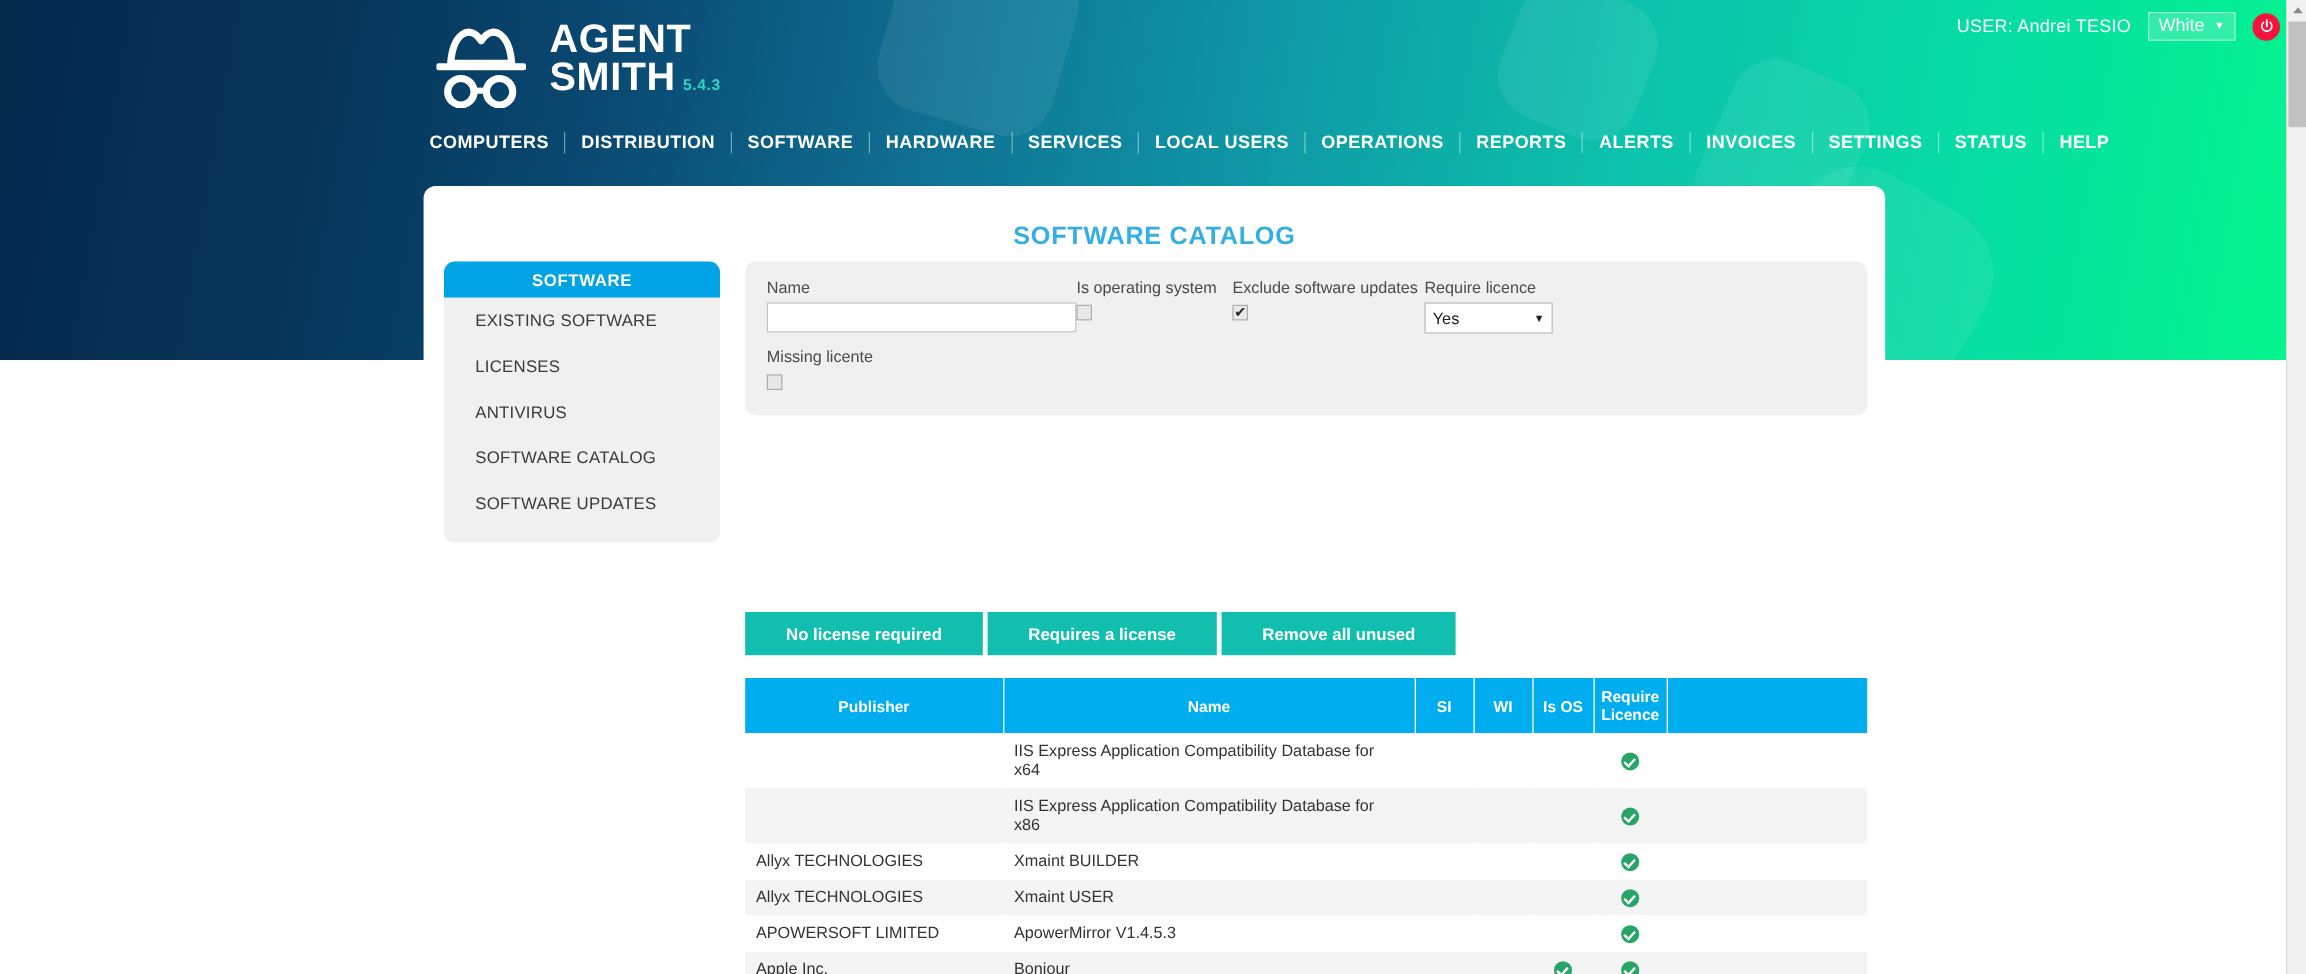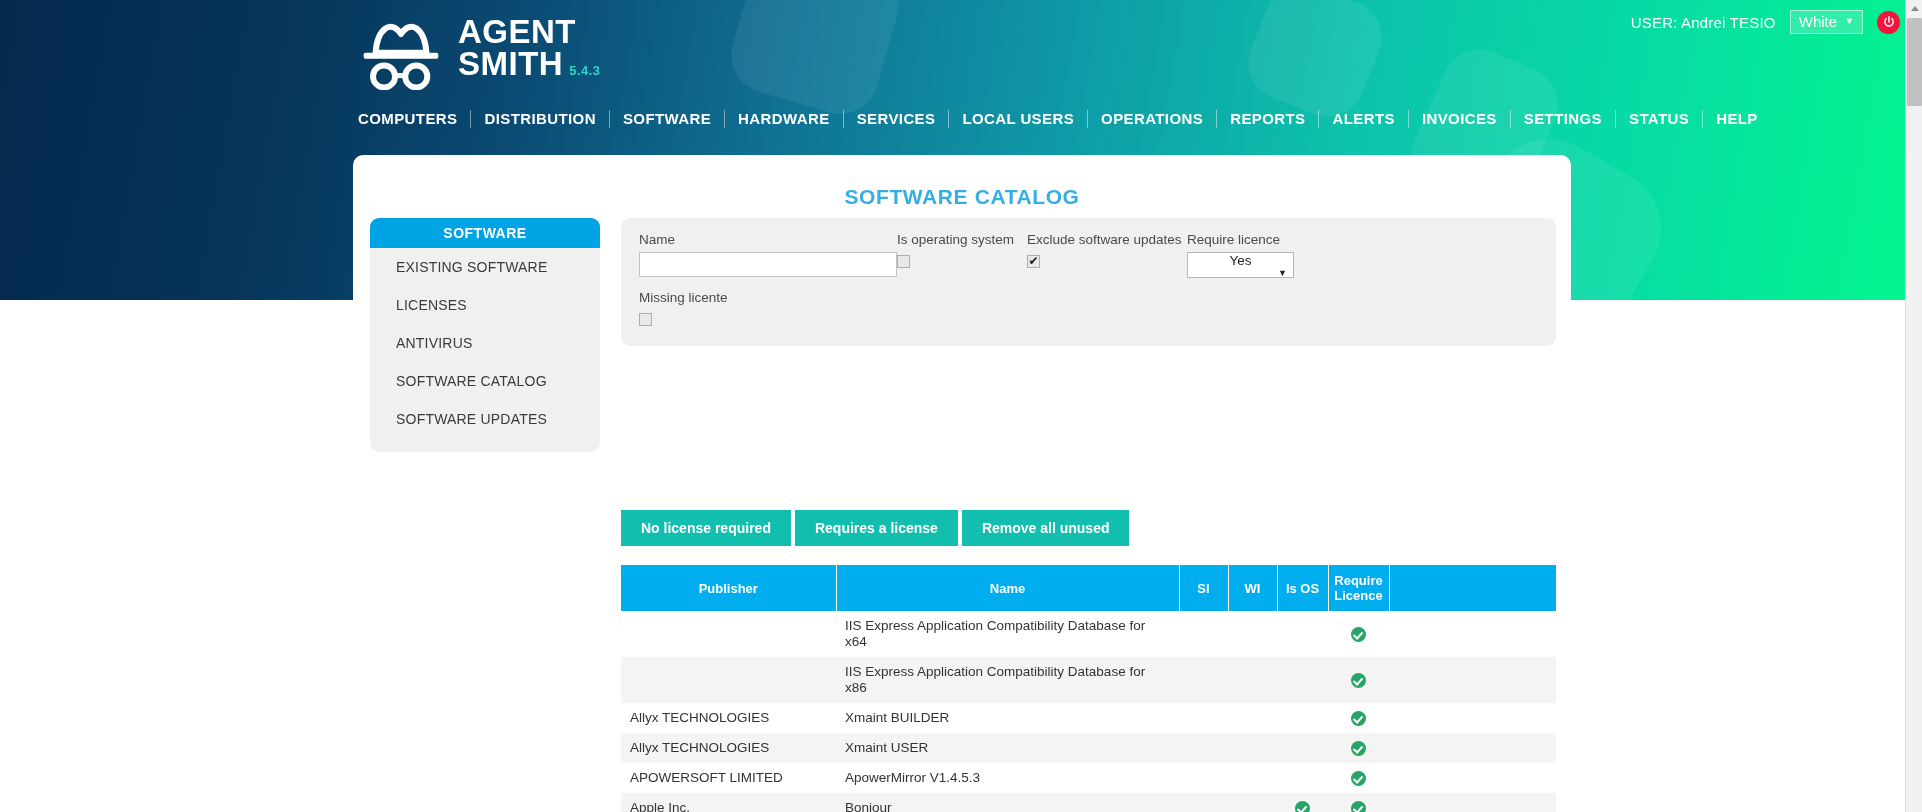--- a/index.html
+++ b/index.html
@@ -277,21 +277,20 @@
     width: 107px;
     height: 26px;
     border: 1px solid #b7b7b7;
     background: #ffffff;
     display: flex;
     align-items: center;
     padding: 0 6px;
     font-size: 13.5px;
     color: #222;
     cursor: pointer;
-    flex-direction: column;
   }
   .f-select .caret { margin-left: auto; font-size: 9px; }
   .f-missing { margin-top: 12px; }
 
   .search-area {
     position: absolute;
     top: 30px;
     right: 18px;
     display: flex;
     align-items: flex-start;
@@ -330,21 +329,21 @@
     left: 268px;
     display: flex;
     gap: 4px;
   }
   .act-btn {
     background: #12bfae;
     color: #ffffff;
     font-size: 14px;
     font-weight: bold;
     border: none;
-    padding: 10px 20px;
+    padding: 10px 34px;
     cursor: pointer;
     font-family: "Liberation Sans", sans-serif;
   }
 
   
   .table-wrap {
     position: absolute;
     top: 410px;
     left: 268px;
     width: 935px;

